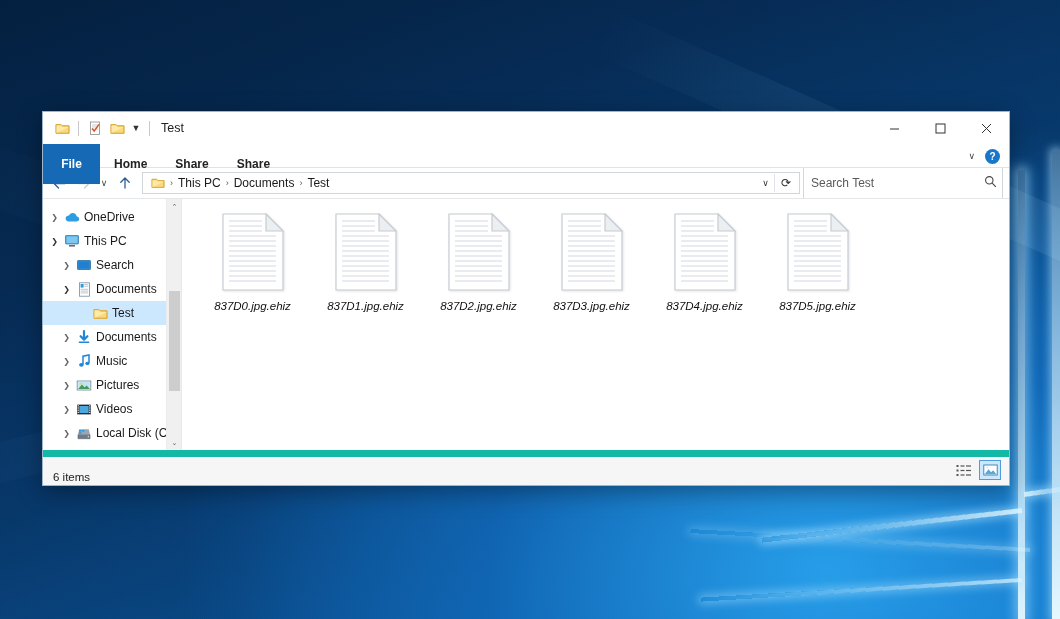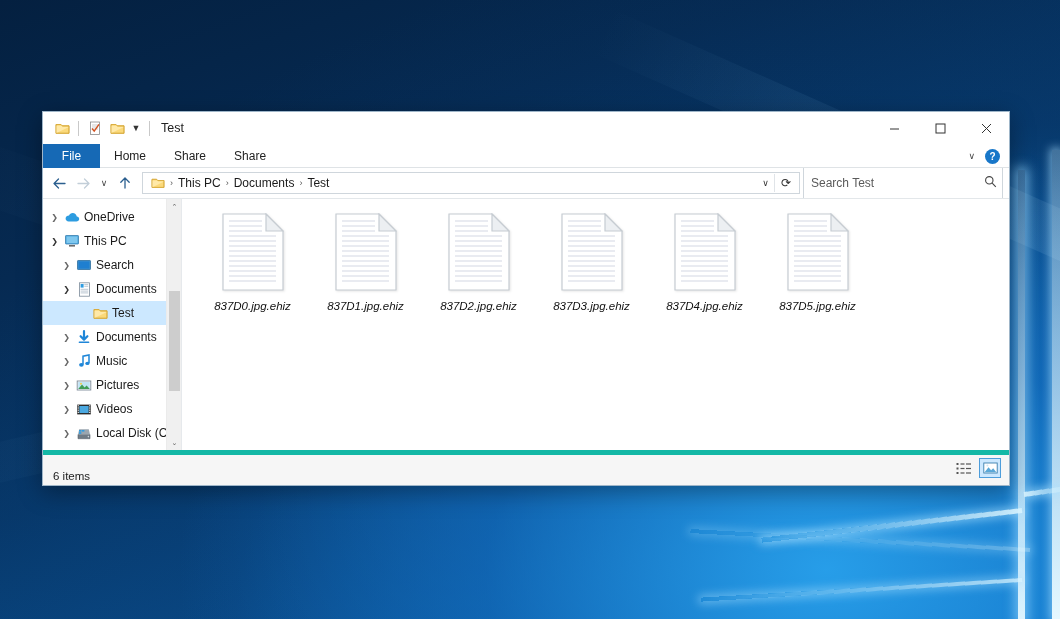--- a/index.html
+++ b/index.html
@@ -100,21 +100,22 @@
     height: 24px; min-height: 24px;
     background: #ffffff;
     border-bottom: 1px solid #dfe3e6;
     display: flex; align-items: stretch;
     position: relative;
   }
   .tab {
     display: flex; align-items: center; justify-content: center;
     padding: 0 14px;
     font-size: 12px; color: #222;
-    height: 24px;
+    height: 40px;
+    font-weight: bold;
   }
   .tab.file {
     background: #1669b5; color: #ffffff;
     min-width: 57px;
   }
   .ribbon-right {
     position: absolute; right: 4px; top: 0; height: 24px;
     display: flex; align-items: center; gap: 6px;
   }
   .chev-expand { font-size: 9px; color: #444; padding: 0 4px; }
@@ -260,21 +261,21 @@
     font-size: 11.5px; color: #111;
     text-align: center;
     white-space: nowrap;
     font-style: italic;
   }
 
   
   .statusbar {
     height: 35px; min-height: 26px;
     background: #f6f6f6;
-    border-top: 5px solid #14b8a6;
+    border-top: 7px solid #14b8a6;
     display: flex; align-items: center;
     padding: 12px 6px 0 10px;
     position: relative;
   }
   .status-text { font-size: 11.5px; color: #222; }
   .view-btns {
     position: absolute; right: 8px; top: 0; height: 26px;
     display: flex; align-items: center; gap: 4px;
   }
   .view-btn {

